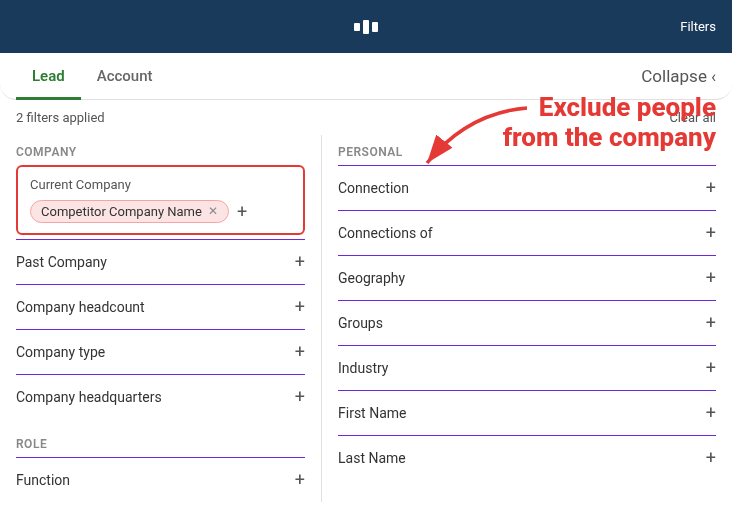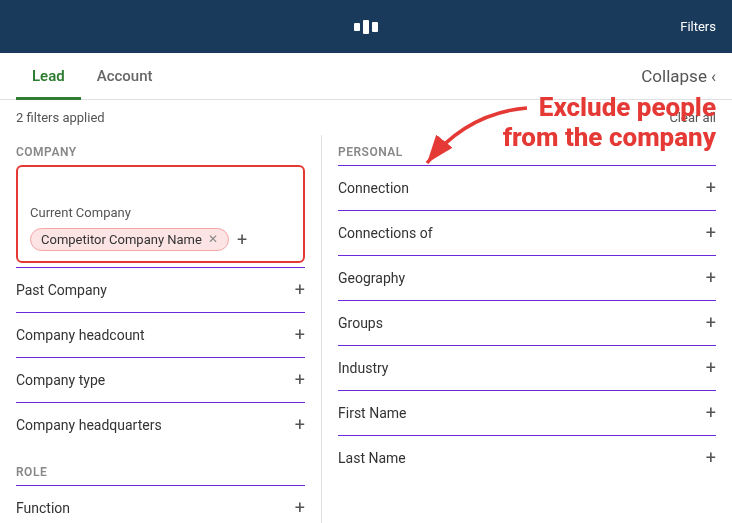--- a/index.html
+++ b/index.html
@@ -160,21 +160,20 @@
     .current-company-box {
       border: 2px solid #e53935;
       border-radius: 6px;
       padding: 10px 12px;
       margin-bottom: 4px;
     }
     .current-company-label {
       font-size: 13px;
       color: #555;
       margin-bottom: 8px;
-      margin-top: 28px;
     }
     .tags-row {
       display: flex;
       align-items: center;
       gap: 8px;
       flex-wrap: wrap;
     }
     .tag {
       display: flex;
       gap: 6px;
@@ -206,21 +205,21 @@
 
 <div class="top-bar">
   <div class="top-bar-logo">
     <span></span>
       <span></span>
       <span></span>
   </div>
   <div class="top-bar-right">Filters</div>
 </div>
 
-<div class="tab-bar" style="position:relative;">
+<div class="tab-bar" style="position:relative;border-radius:16px;">
   <div class="tab active">Lead</div>
   <div class="tab">Account</div>
 
   <div class="annotation">
     <div class="annotation-text">Exclude people</div>
     <div class="annotation-text">from the company</div>
   </div>
 
   <svg style="position:absolute; top:50px; right:195px; width:130px; height:70px; pointer-events:none;" viewBox="0 0 130 70">
     <defs>

